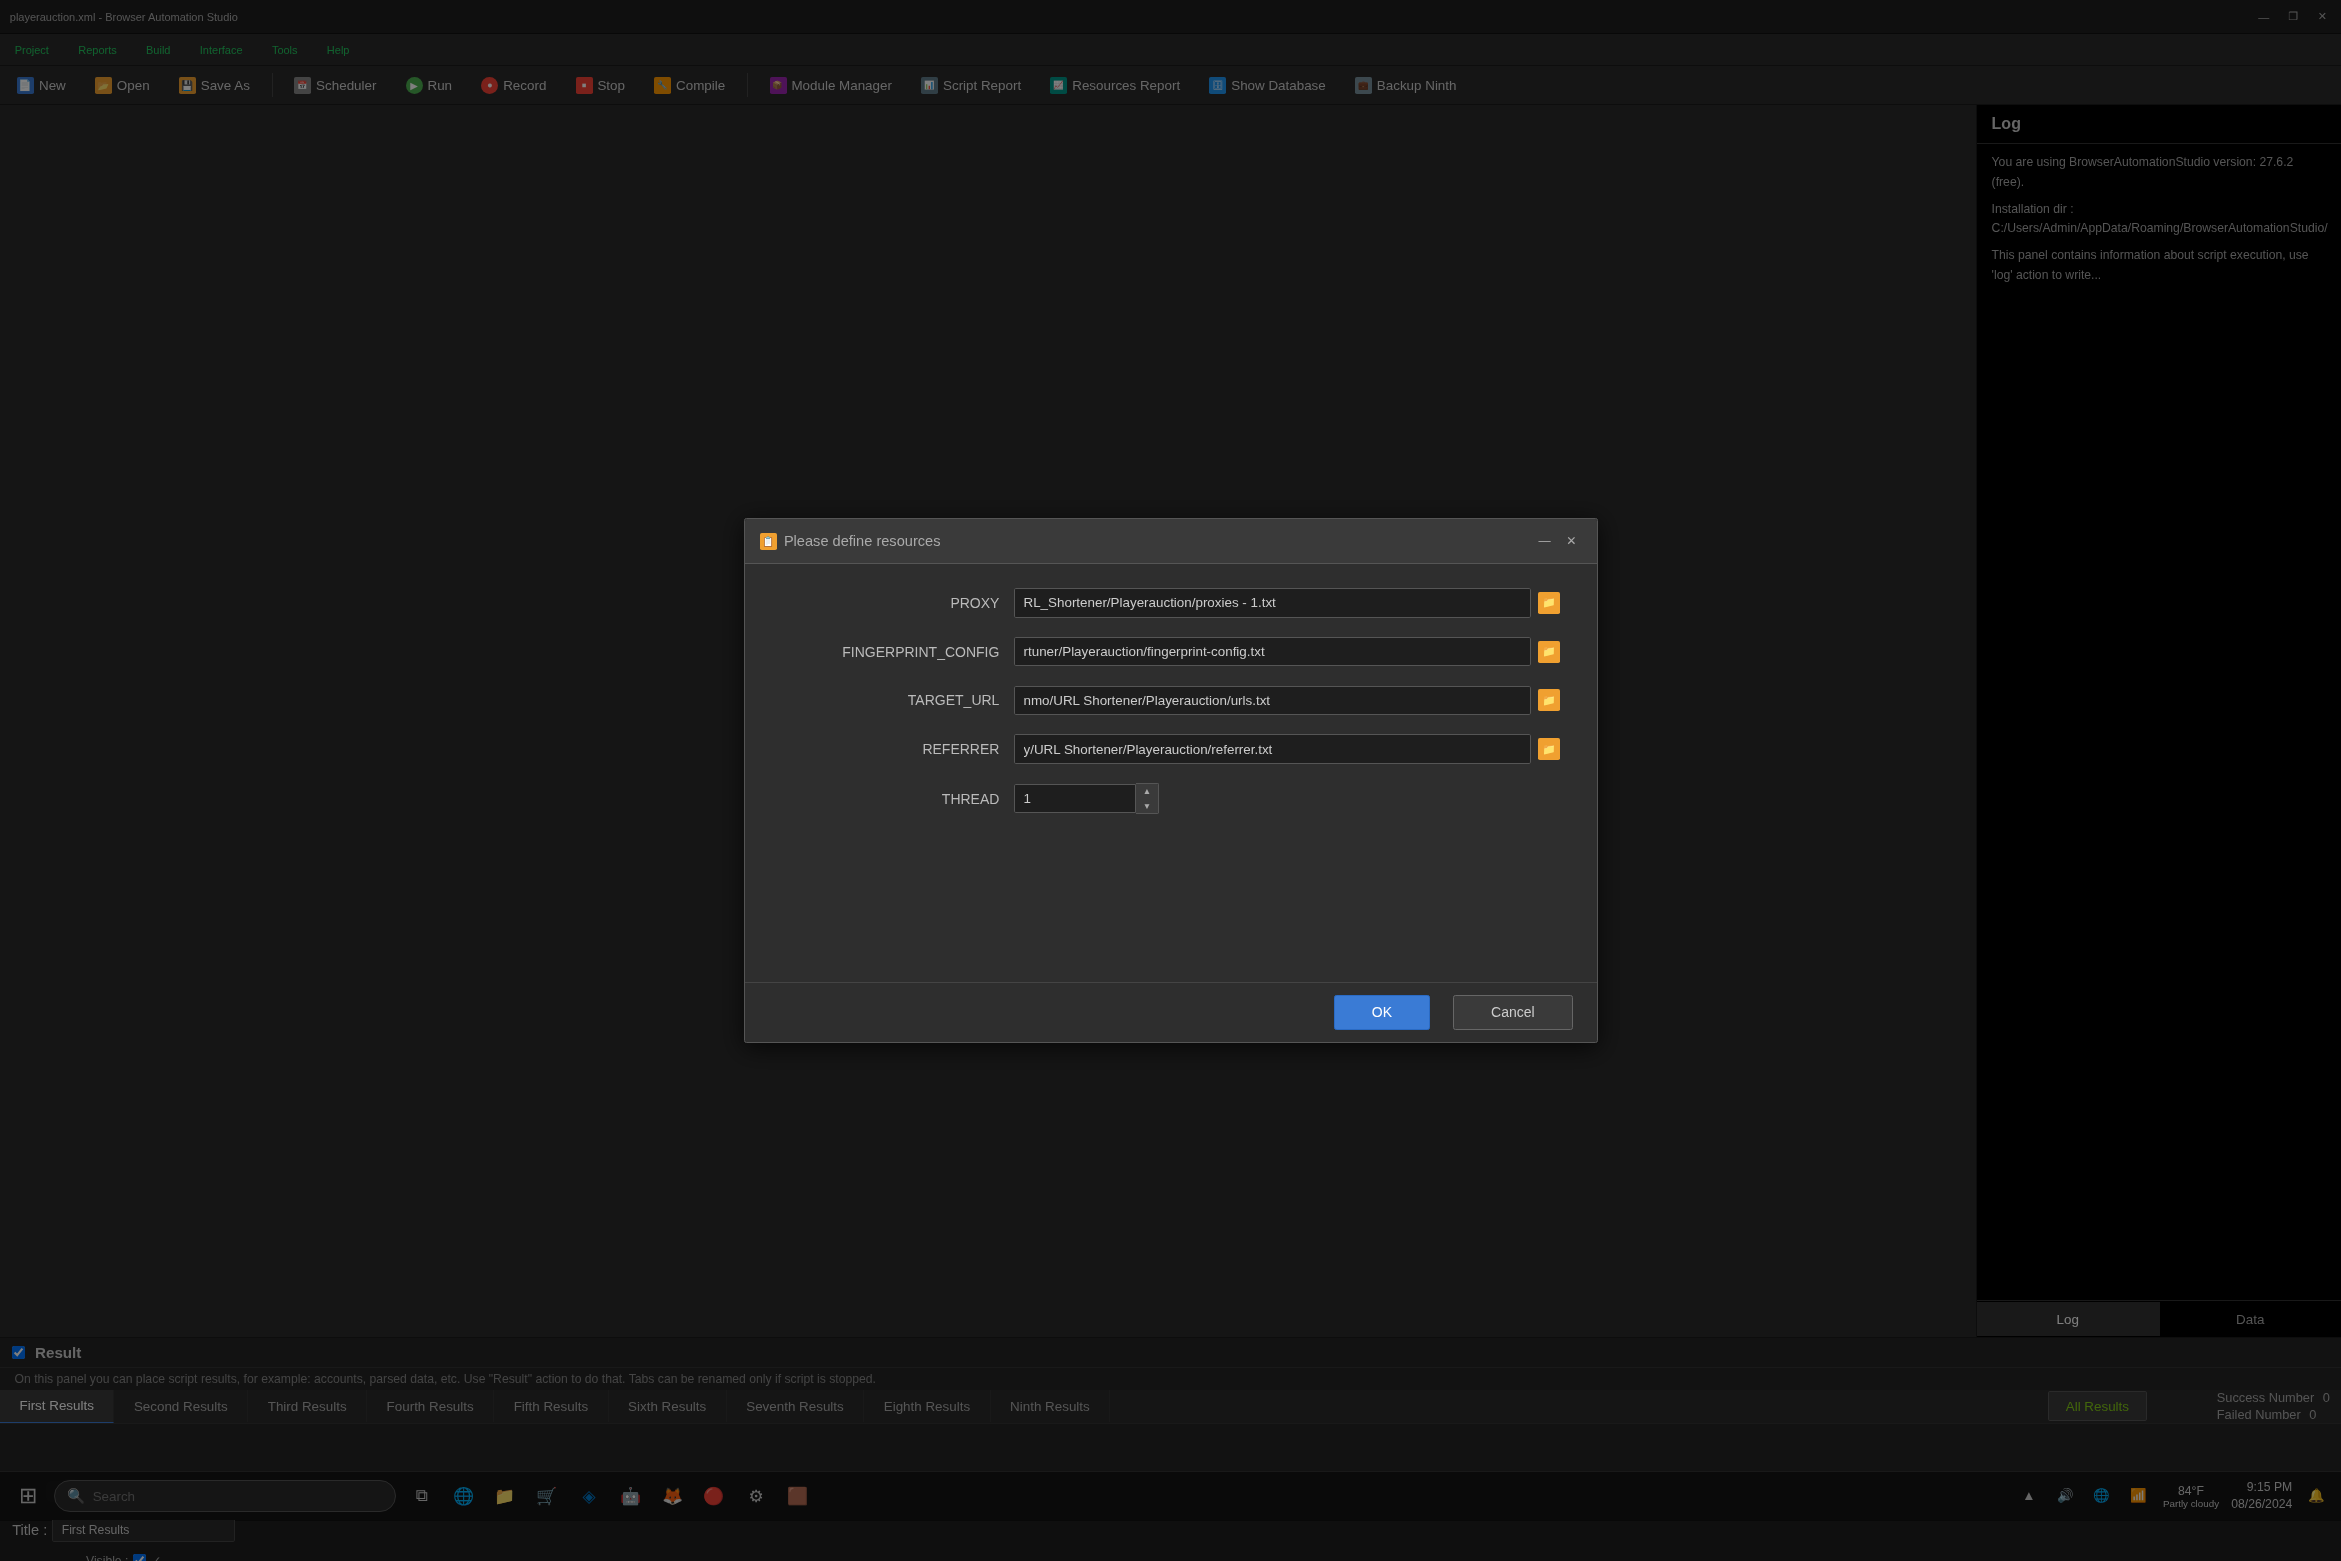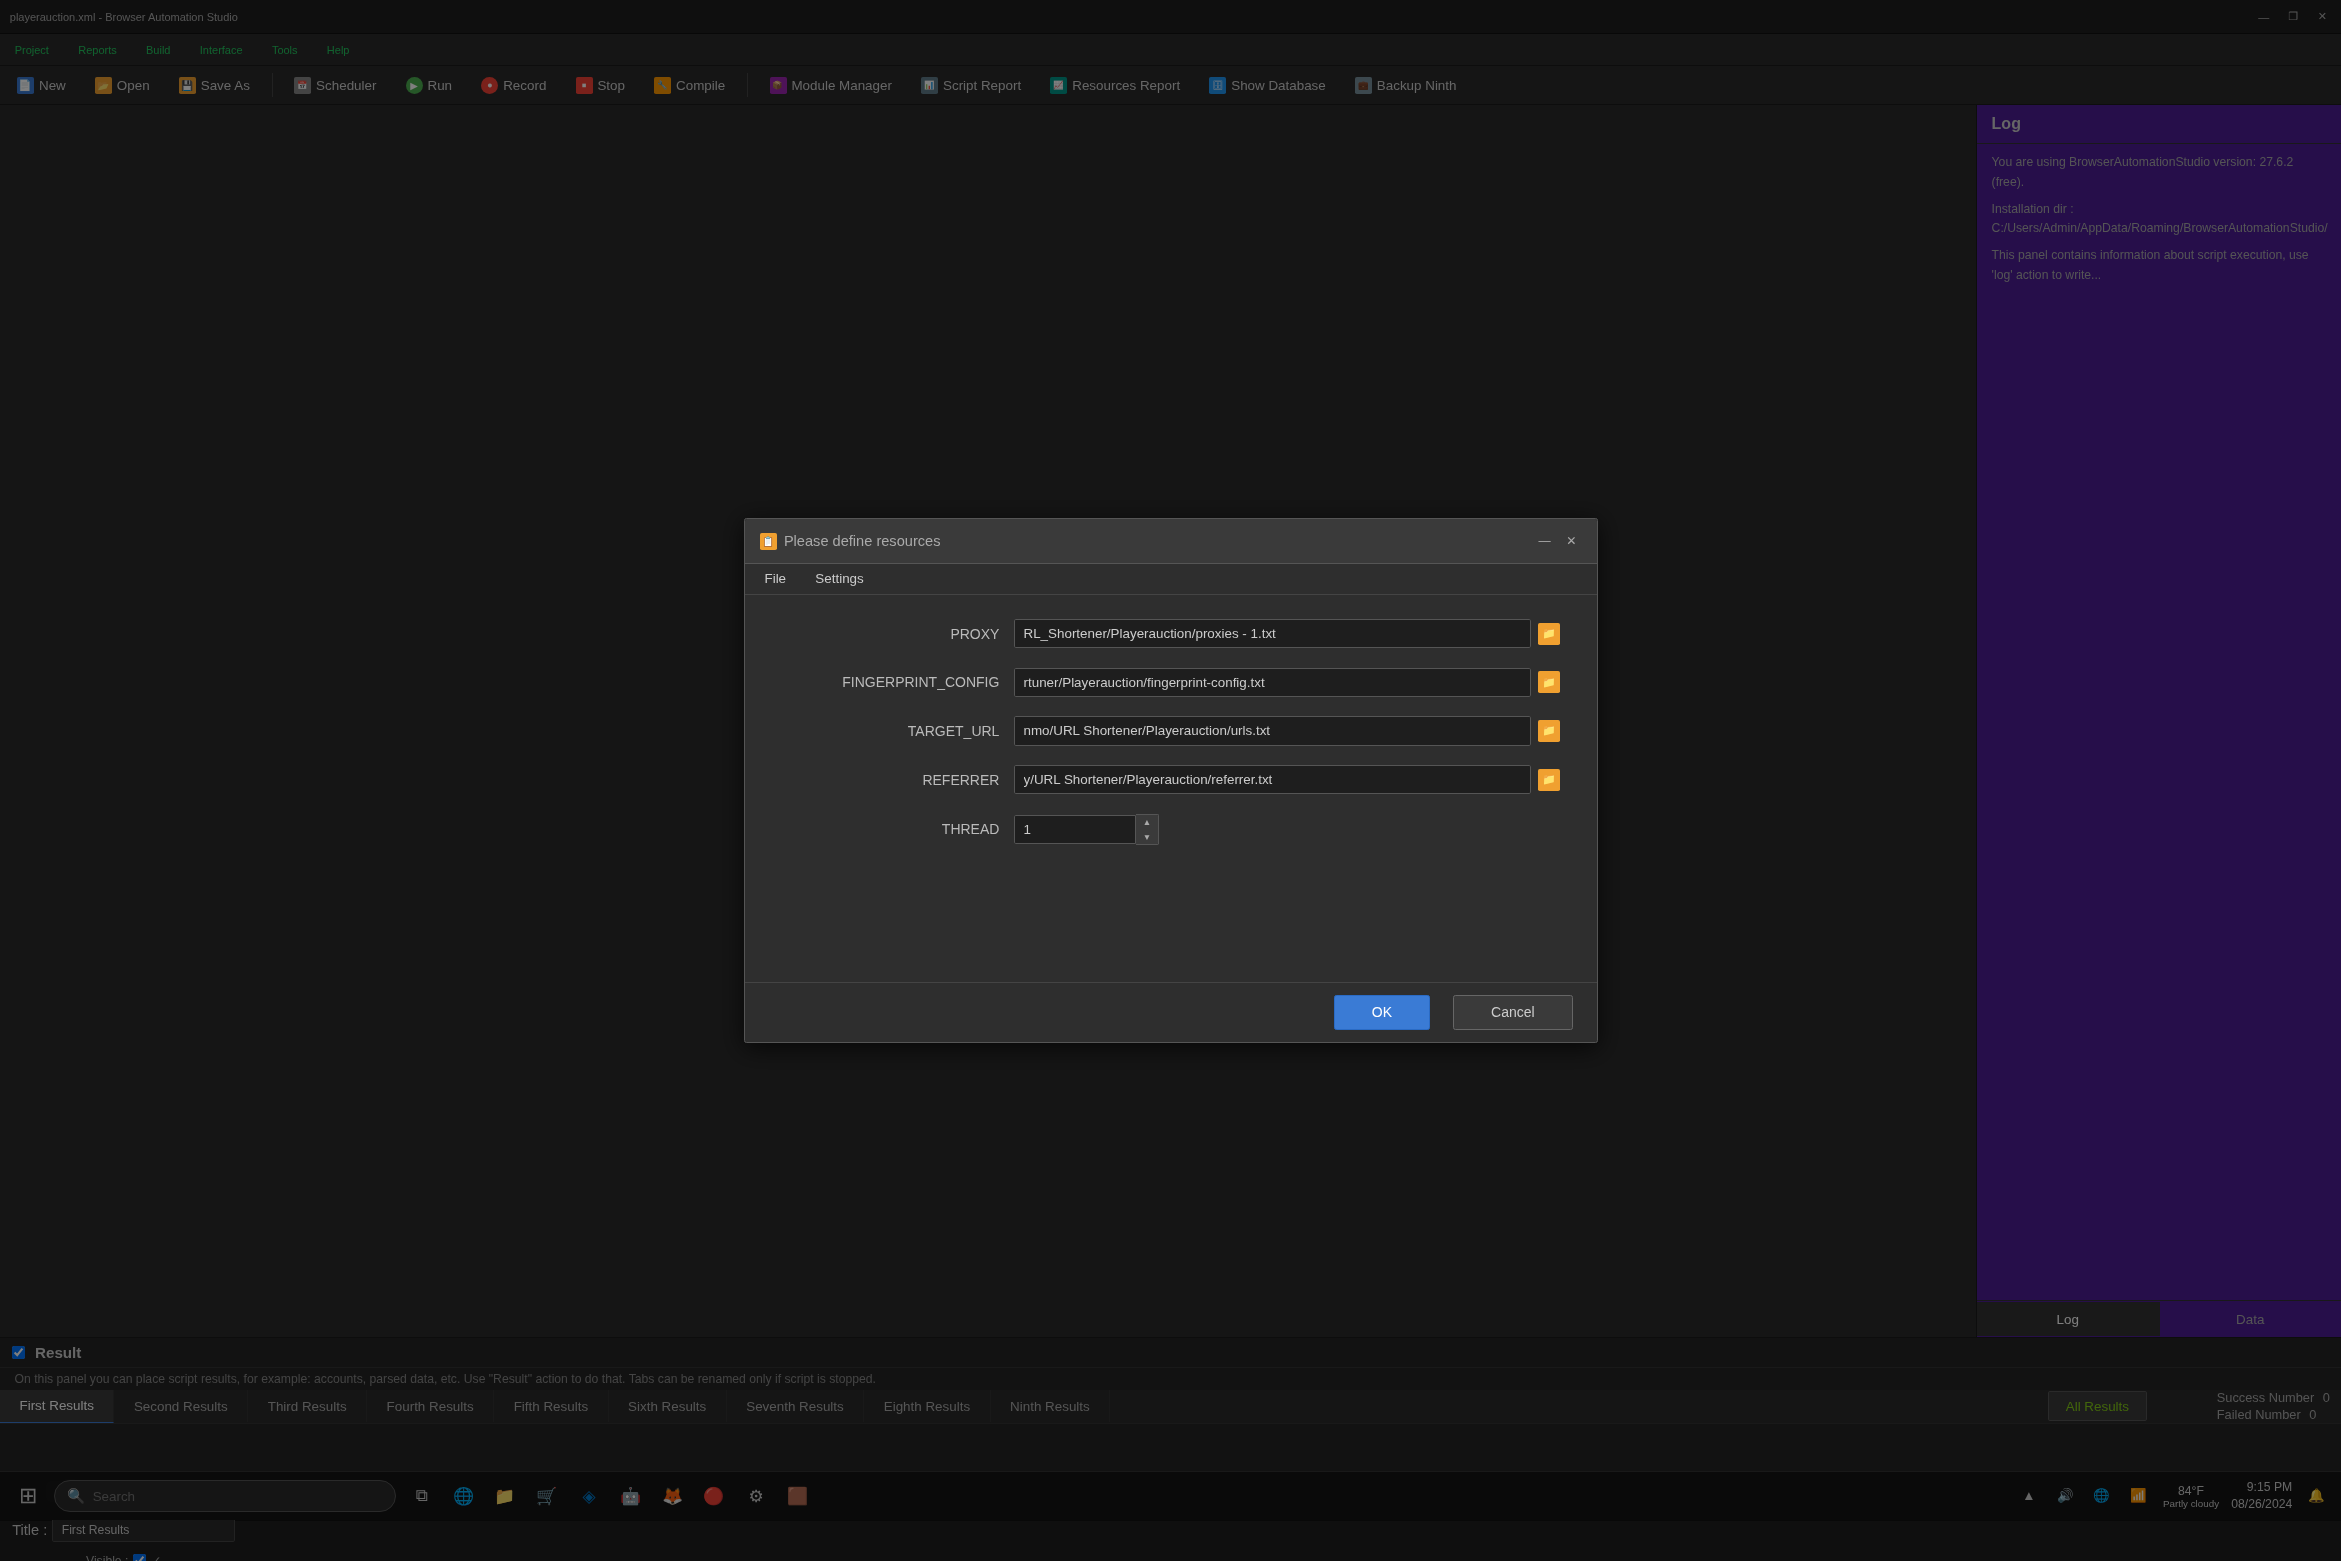--- a/index.html
+++ b/index.html
@@ -147,21 +147,21 @@
     .record-dot {
       width: 17px;
       height: 17px;
       background: #f44336;
       border-radius: 50%;
     }
 
     
     #right-panel {
       width: 366px;
-      background: #4c1d95;
+      background: #000000;
       border-left: 1.2px solid #1a1a1a;
       display: flex;
       flex-direction: column;
     }
     #right-panel-header {
       padding: 9.8px 14.6px;
       font-size: 16px;
       font-weight: bold;
       color: #ccc;
       border-bottom: 0.6px solid #333;
@@ -767,24 +767,20 @@
       <div id="dialog-title">
         <div class="dialog-title-icon">📋</div>
         <span>Please define resources</span>
       </div>
       <div id="dialog-controls">
         <div class="dialog-ctrl-btn">—</div>
         <div class="dialog-ctrl-btn">✕</div>
       </div>
     </div>
 
-    <div id="dialog-menubar">
-      <span class="dialog-menu">File</span>
-      <span class="dialog-menu">Settings</span>
-    </div>
 
     <div id="dialog-body">
 
       <div class="form-row">
         <div class="form-label">PROXY</div>
         <div class="form-input-wrap">
           <input class="form-input" type="text" value="RL_Shortener/Playerauction/proxies - 1.txt" style="">
           <div class="form-btn-icon">📁</div>
         </div>
       </div>

